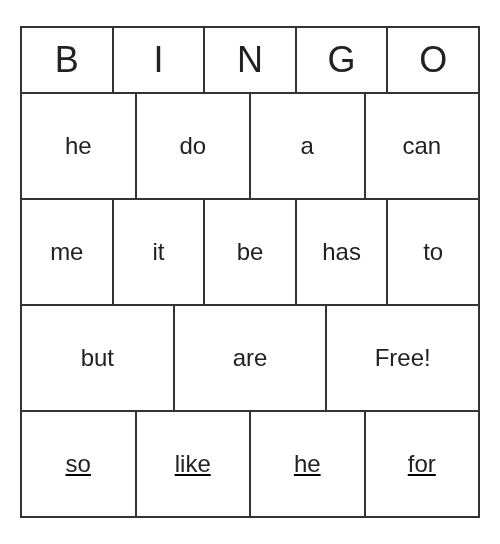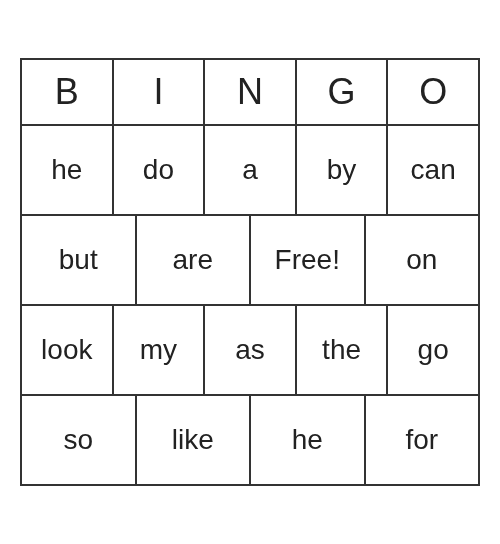--- a/index.html
+++ b/index.html
@@ -23,30 +23,31 @@
       width: 460px;
     }
 
     .bingo-row {
       display: flex;
       border-bottom: 2px solid #333;
     }
 
     .bingo-row:last-child {
       border-bottom: none;
+      text-decoration: underline;
     }
 
     .bingo-cell {
       flex: 1;
-      height: 88px;
+      height: 104px;
       display: flex;
       align-items: center;
       justify-content: center;
       border-right: 2px solid #333;
-      font-size: 28px;
+      font-size: 24px;
       color: #222;
     }
 
     .bingo-cell:last-child {
       border-right: none;
     }
 
     .header-row .bingo-cell {
       height: 64px;
       font-size: 36px;
@@ -61,35 +62,33 @@
   <div class="bingo-cell">B</div>
       <div class="bingo-cell">I</div>
       <div class="bingo-cell">N</div>
       <div class="bingo-cell">G</div>
       <div class="bingo-cell">O</div>
     </div>
   <div class="bingo-row">
       <div class="bingo-cell">he</div>
       <div class="bingo-cell">do</div>
       <div class="bingo-cell">a</div>
-      <div class="bingo-cell">by</div>
       <div class="bingo-cell">can</div>
+    </div>
+  <div class="bingo-row">
+      <div class="bingo-cell">me</div>
+      <div class="bingo-cell">it</div>
+      <div class="bingo-cell">be</div>
+      <div class="bingo-cell">has</div>
+      <div class="bingo-cell">to</div>
     </div>
   <div class="bingo-row">
       <div class="bingo-cell">but</div>
       <div class="bingo-cell">are</div>
       <div class="bingo-cell">Free!</div>
-      <div class="bingo-cell">on</div>
-    </div>
-  <div class="bingo-row">
-      <div class="bingo-cell">look</div>
-      <div class="bingo-cell">my</div>
-      <div class="bingo-cell">as</div>
-      <div class="bingo-cell">the</div>
-      <div class="bingo-cell">go</div>
     </div>
   <div class="bingo-row">
       <div class="bingo-cell">so</div>
       <div class="bingo-cell">like</div>
       <div class="bingo-cell">he</div>
       <div class="bingo-cell">for</div>
     </div>
 </div>
 
 </body></html>

